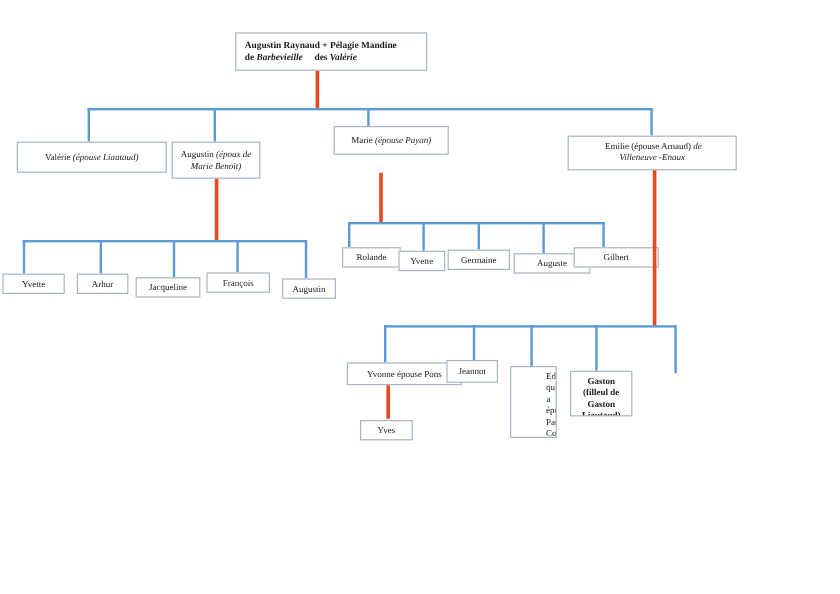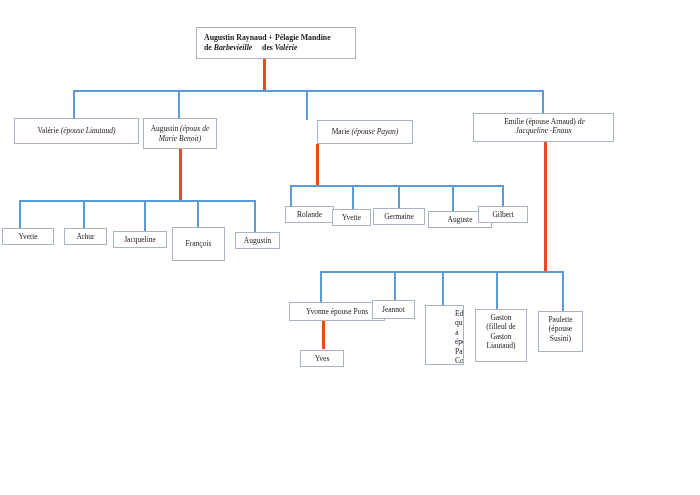--- a/index.html
+++ b/index.html
@@ -110,54 +110,54 @@
     </span>
   </div>
 
   <div class="node" style="left:14px; top:118px; width:125px; height:26px;">
     <span class="txt">
       <span>Valérie</span>
       <em>(épouse Liautaud)</em>
     </span>
   </div>
 
-  <div class="node" style="left:278px; top:120px; width:96px; height:24px;margin-left:39px;">
+  <div class="node" style="left:278px; top:105px; width:96px; height:24px;">
     <span class="txt">
       <span>Marie</span>
       <em>(épouse Payan)</em>
     </span>
   </div>
 
   <div class="node align-left" style="left:473px; top:113px; width:141px; height:29px;">
     <span class="txt">
       &nbsp;<span>Emilie</span>
       <span>(épouse Arnaud)</span>
       <em>de</em><br>
-      <em>Jacqueline -Enaux</em>
+      <em>Villeneuve -Enaux</em>
     </span>
   </div>
 
   <div class="conn red-v" style="left:179px; top:149px; height:52px;"></div>
   <div class="conn blue-h" style="left:19px; top:200px; width:236px;"></div>
   <div class="conn blue-v" style="left:19px; top:200px; height:28px;"></div>
   <div class="conn blue-v" style="left:83px; top:200px; height:28px;"></div>
   <div class="conn blue-v" style="left:144px; top:200px; height:31px;"></div>
   <div class="conn blue-v" style="left:197px; top:200px; height:27px;"></div>
   <div class="conn blue-v" style="left:254px; top:200px; height:32px;"></div>
 
   <div class="node leafsmall" style="left:2px; top:228px; width:52px; height:17px;">
     <span class="txt">Yvette</span>
   </div>
   <div class="node leafsmall" style="left:64px; top:228px; width:43px; height:17px;">
     <span class="txt">Arhur</span>
   </div>
   <div class="node leafsmall" style="left:113px; top:231px; width:54px; height:17px;">
     <span class="txt">Jacqueline</span>
   </div>
-  <div class="node leafsmall" style="left:172px; top:227px; width:53px; height:34px;">
+  <div class="node leafsmall" style="left:172px; top:227px; width:53px; height:17px;">
     <span class="txt">François</span>
   </div>
   <div class="node leafsmall" style="left:235px; top:232px; width:45px; height:17px;">
     <span class="txt">Augustin</span>
   </div>
 
   <div class="conn red-v" style="left:316px; top:144px; height:42px;"></div>
   <div class="conn blue-h" style="left:290px; top:185px; width:214px;"></div>
   <div class="conn blue-v" style="left:290px; top:185px; height:21px;"></div>
   <div class="conn blue-v" style="left:352px; top:185px; height:24px;"></div>
@@ -170,46 +170,43 @@
   </div>
   <div class="node leafsmall" style="left:332px; top:209px; width:39px; height:17px;">
     <span class="txt">Yvette</span>
   </div>
   <div class="node leafsmall" style="left:373px; top:208px; width:52px; height:17px;">
     <span class="txt">Germaine</span>
   </div>
   <div class="node leafsmall" style="left:428px; top:211px; width:64px; height:17px;">
     <span class="txt">Auguste</span>
   </div>
-  <div class="node leafsmall" style="left:478px; top:206px; width:50px; height:17px;">
+  <div class="node leafsmall" style="left:478px; top:206px; width:71px; height:17px;">
     <span class="txt">Gilbert</span>
   </div>
 
   <div class="conn red-v" style="left:544px; top:142px; height:130px;"></div>
   <div class="conn blue-h" style="left:320px; top:271px; width:243px;"></div>
   <div class="conn blue-v" style="left:320px; top:271px; height:31px;"></div>
   <div class="conn blue-v" style="left:394px; top:271px; height:29px;"></div>
   <div class="conn blue-v" style="left:442px; top:271px; height:34px;"></div>
   <div class="conn blue-v" style="left:496px; top:271px; height:38px;"></div>
   <div class="conn blue-v" style="left:562px; top:271px; height:40px;"></div>
 
   <div class="node leafsmall" style="left:272px; top:302px; width:96px; height:19px;margin-left:17px;">
     <span class="txt">Yvonne épouse Pons</span>
   </div>
   <div class="node leafsmall" style="left:372px; top:300px; width:43px; height:19px;">
     <span class="txt">Jeannot</span>
   </div>
   <div class="node leafsmall align-left" style="left:425px; top:305px; width:39px; height:60px;padding-left:29px;">
     <span class="txt">Edmond qui a épousé Paulette Coste</span>
   </div>
-  <div class="node leafsmall align-left" style="left:475px; top:309px; width:52px; height:53px;">
+  <div class="node leafsmall align-left" style="left:475px; top:309px; width:52px; height:38px;font-weight:bold;">
     <span class="txt">Gaston (filleul de Gaston Liautaud)</span>
-  </div>
-  <div class="node leafsmall align-left" style="left:538px; top:311px; width:45px; height:41px;">
-    <span class="txt">Paulette (épouse Susini)</span>
   </div>
 
   <div class="conn red-v" style="left:322px; top:321px; height:28px;"></div>
   <div class="node leafsmall" style="left:300px; top:350px; width:44px; height:17px;">
     <span class="txt">Yves</span>
   </div>
 
 </div>
 
 </body></html>

